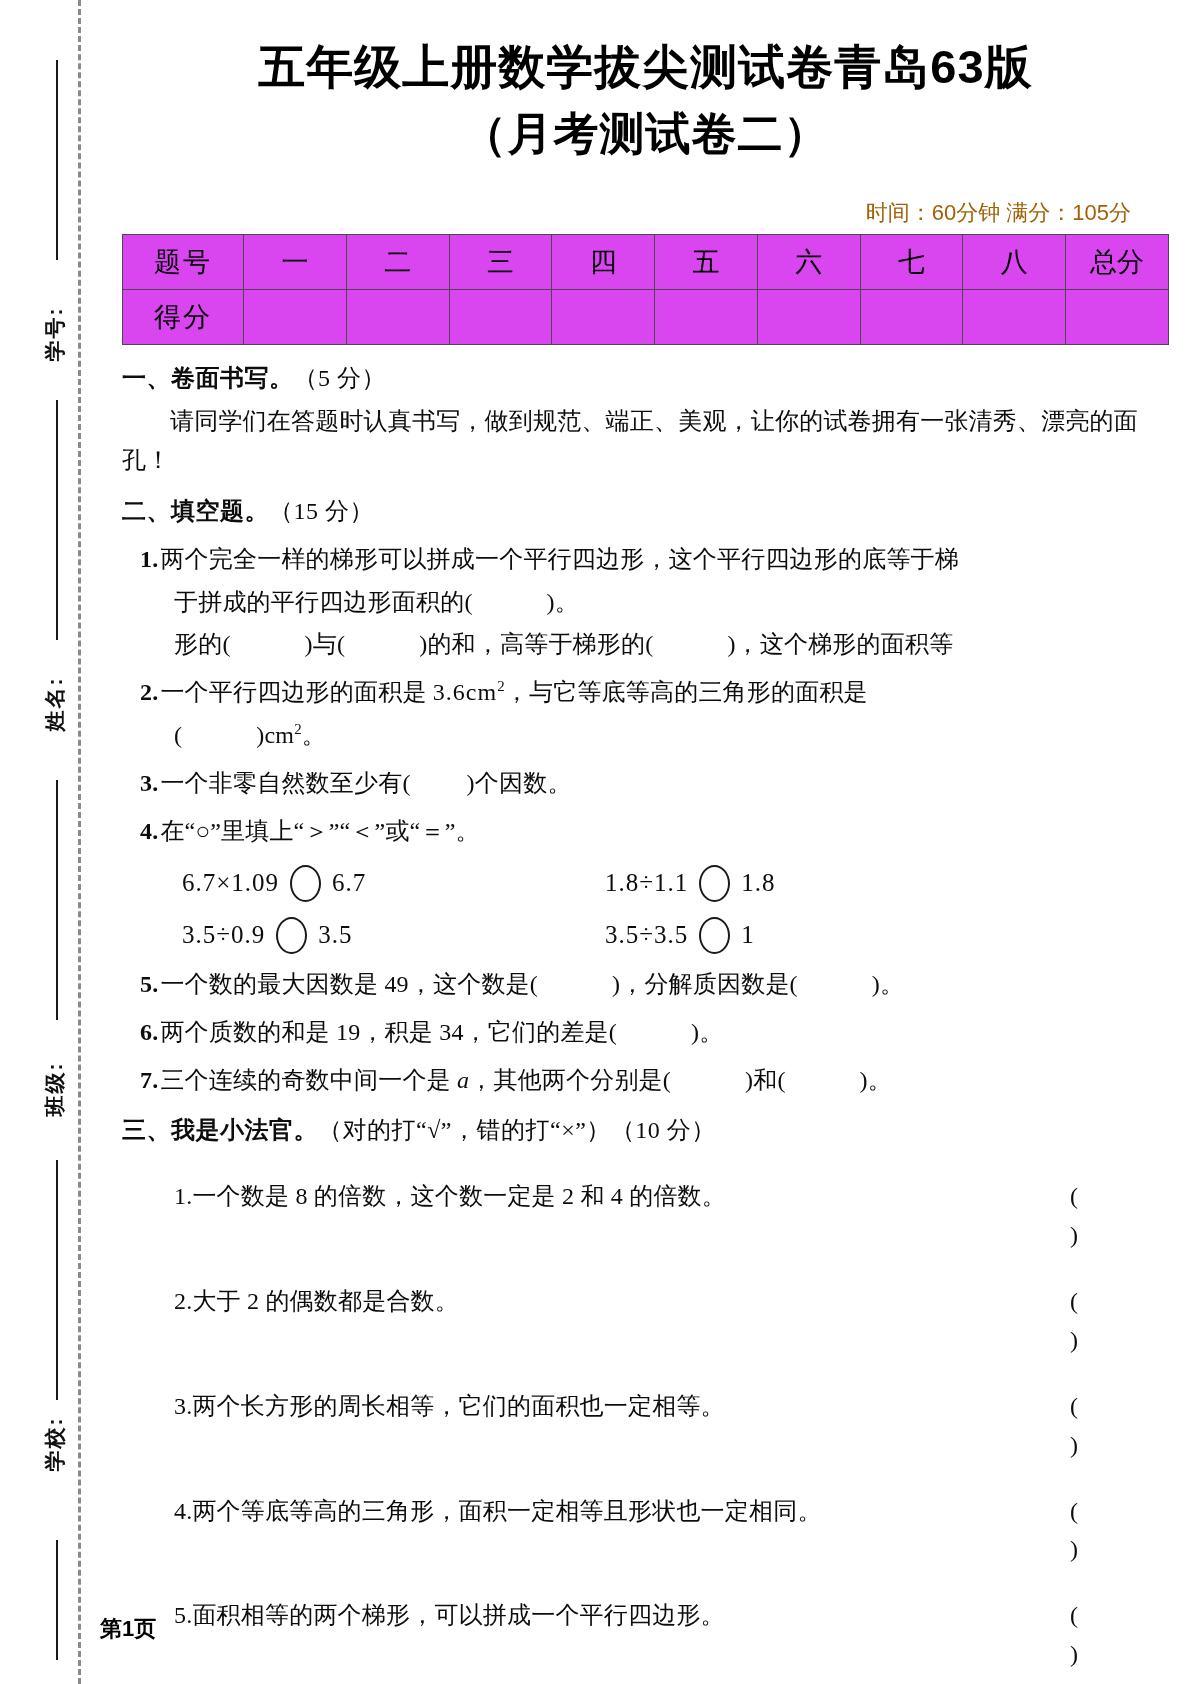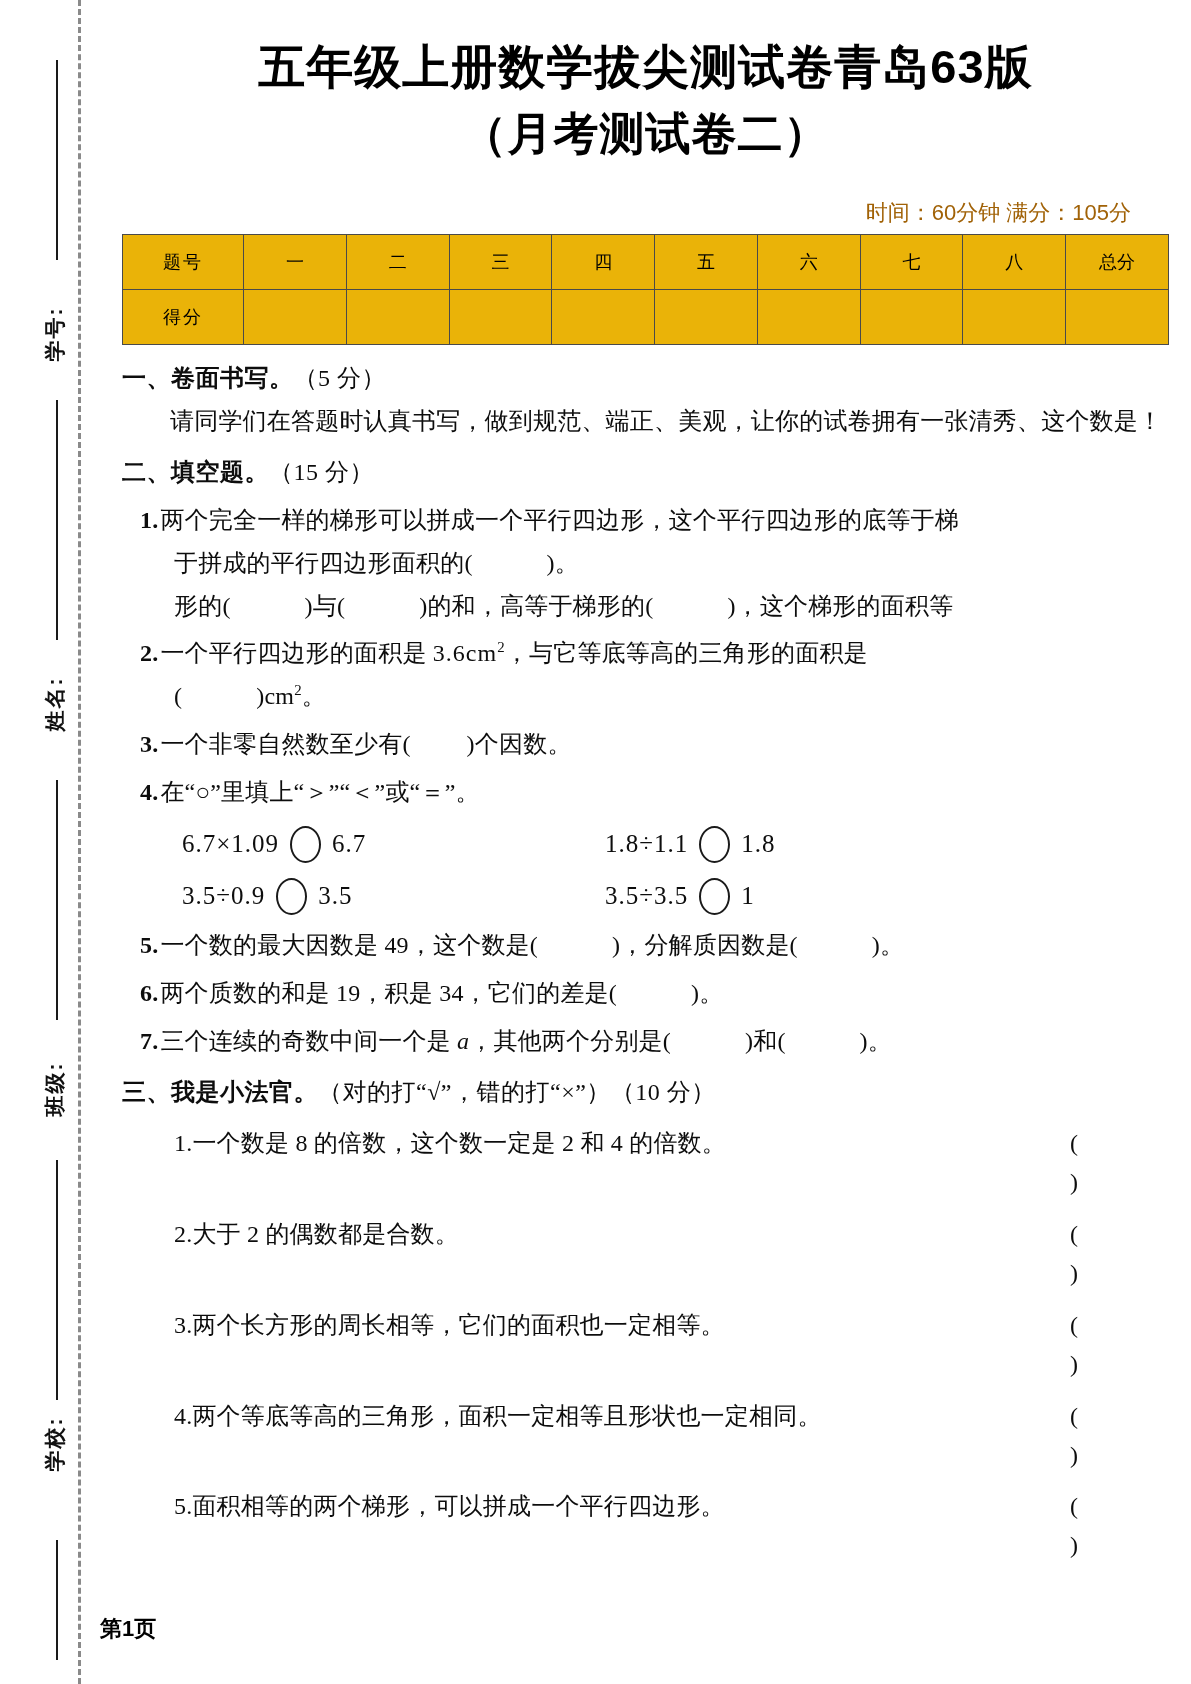--- a/index.html
+++ b/index.html
@@ -93,23 +93,23 @@
     border-collapse: collapse;
     width: 100%;
     table-layout: fixed;
   }
   table.score td {
     border: 1px solid #4a4a4a;
     height: 52px;
     text-align: center;
     vertical-align: middle;
     font-family: "Liberation Serif", "DejaVu Serif", serif;
-    font-size: 18px;
+    font-size: 27px;
     color: #000;
-    background: #eab308;
+    background: #d946ef;
   }
   table.score td.lead {
     width: 118px;
     letter-spacing: 2px;
   }
 
   
   .grey-band {
     position: absolute;
     left: 0; top: 0;
@@ -183,21 +183,21 @@
     width: 27px; height: 33px;
     border: 2px solid #1a1a1a;
     border-radius: 50%;
     margin: 0 11px;
   }
 
   
   .tf {
     display: flex;
     align-items: baseline;
-    margin-top: 13px;
+    margin-top: 27px;
     padding-left: 52px;
   }
   .tf .body { flex: 1; text-indent: -34px; padding-left: 34px; letter-spacing: 0.2px;}
   .tf .paren {
     width: 120px;
     text-align: center;
     font-family: "Liberation Serif", "DejaVu Serif", serif;
     font-size: 24px;
     letter-spacing: 42px;
     padding-right: 10px;
@@ -271,21 +271,21 @@
       </tr>
     </tbody>
       </table>
   </div>
 
   <div class="content">
 
     <div class="sec-head">
       <span>一、卷面书写。</span><span class="pts">（5 分）</span>
     </div>
-    <div class="para">请同学们在答题时认真书写，做到规范、端正、美观，让你的试卷拥有一张清秀、这个数是！</div>
+    <div class="para">请同学们在答题时认真书写，做到规范、端正、美观，让你的试卷拥有一张清秀、漂亮的面孔！</div>
 
     <div class="sec-head">
       <span>二、填空题。</span><span class="pts">（15 分）</span>
     </div>
 
     <div class="q">
       <span class="num">1.</span><span>两个完全一样的梯形可以拼成一个平行四边形，这个平行四边形的底等于梯</span>
     </div>
     <div class="cont">
       <span>于拼成的平行四边形面积的(</span><span class="blank"></span><span>)。</span>

